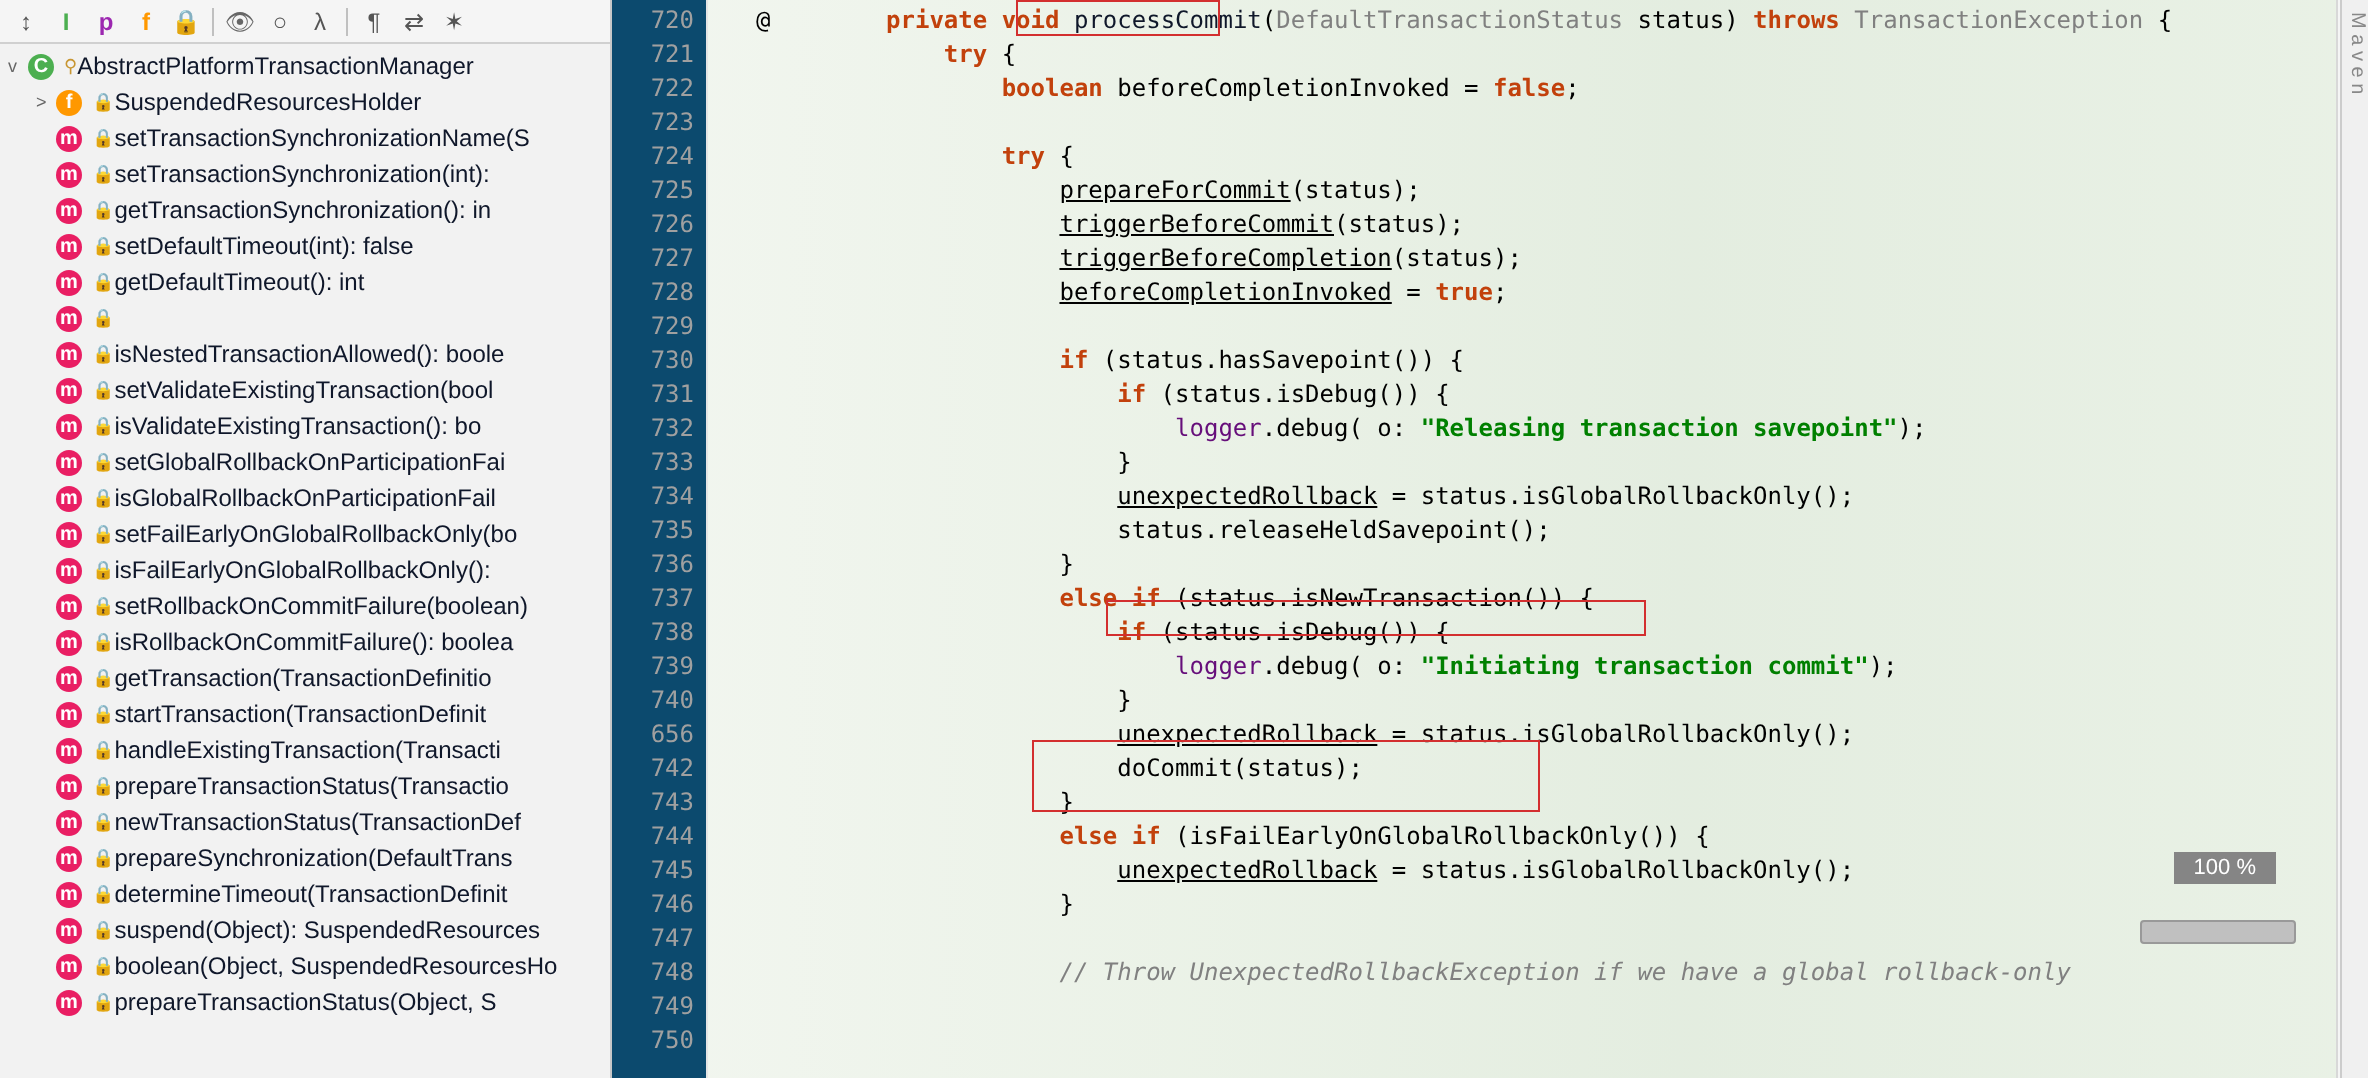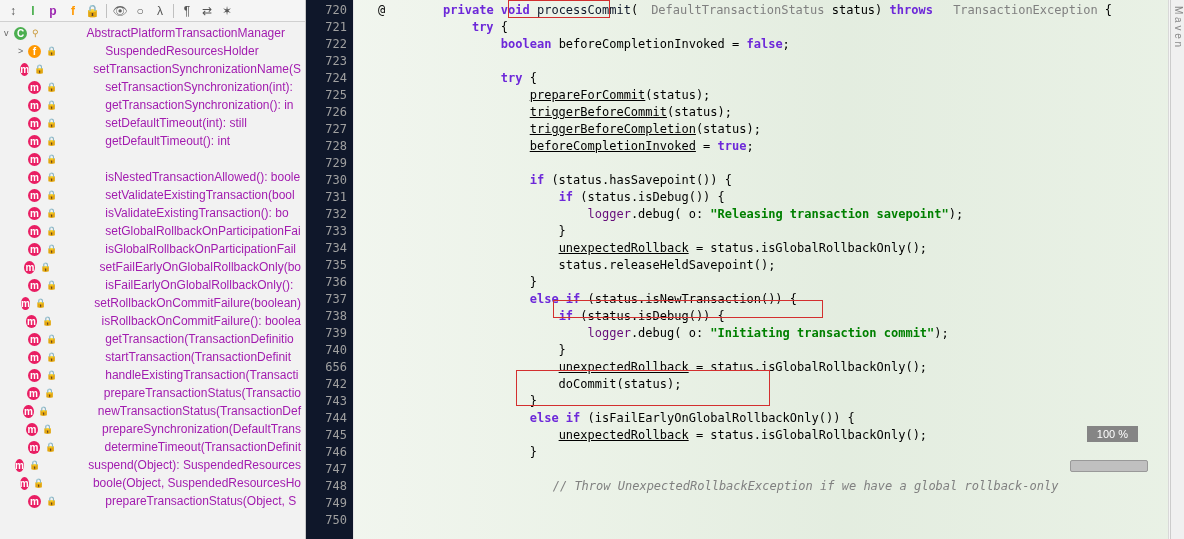--- a/index.html
+++ b/index.html
@@ -19,37 +19,37 @@
 
 .tree { flex:1; overflow-y:auto; padding:2px 0; }
 .tree-item { display:flex; align-items:center; height:18px; padding:0 4px; cursor:pointer; white-space:nowrap; overflow:hidden; }
 .tree-indent { display:inline-block; }
 .tree-arrow { width:10px; font-size:9px; color:#666; }
 .tree-icon { width:14px; height:14px; display:flex; align-items:center; justify-content:center; font-size:10px; margin-right:4px; }
 .ic-c { background:#4caf50; color:#fff; border-radius:50%; font-weight:bold; width:13px; height:13px; }
 .ic-f { background:#ff9800; color:#fff; border-radius:50%; font-weight:bold; width:13px; height:13px; }
 .ic-m { background:#e91e63; color:#fff; border-radius:50%; font-weight:bold; width:13px; height:13px; }
 .lock { font-size:9px; color:#c89632; margin-left:1px; }
-.tree-label { color:#a21caf; font-family:"Segoe UI",Arial,sans-serif; font-size:12px;margin-left:48px; }
-
-
-.gutter { width:48px; background:#0f172a; color:#a0a0a0; text-align:right; padding:2px 6px 2px 0; font-family:Menlo,Consolas,monospace; font-size:12px; border-right:1px solid #e5e5e5; }
+.tree-label { color:#0f172a; font-family:"Segoe UI",Arial,sans-serif; font-size:12px; }
+
+
+.gutter { width:48px; background:#0c4a6e; color:#a0a0a0; text-align:right; padding:2px 6px 2px 0; font-family:Menlo,Consolas,monospace; font-size:12px; border-right:1px solid #e5e5e5; }
 .line-no { height:17px; line-height:17px; }
 
 
 .editor { flex:1; position:relative; overflow:hidden; }
 .bg-overlay { position:absolute; inset:0; background:linear-gradient(90deg,#e6f0e0 0%,#d8e8d0 30%,#c8ddc0 60%,#d4e6cc 100%); opacity:.45; pointer-events:none; }
 .code { position:relative; font-family:Menlo,Consolas,monospace; font-size:12px; padding:2px 0 2px 24px; }
 .code-line { height:17px; line-height:17px; white-space:pre; }
-.kw { color:#6d28d9; font-weight:bold; }
+.kw { color:#c2410c; font-weight:bold; }
 .str { color:#008000; font-weight:bold; }
-.com { color:#808080; font-style:italic;margin-left:23px; }
+.com { color:#808080; font-style:italic; }
 .fn { color:#0f172a; }
 .id { color:#660e7a; }
-.param { color:#808080;margin-left:13px; }
+.param { color:#808080; }
 .ul { text-decoration:underline;text-align:right; }
 .hlbox { position:absolute; border:1.5px solid #d32f2f; pointer-events:none; }
 
 
 .rbar { width:16px; background:#f5f5f5; border-left:1px solid #d8d8d8; position:relative; }
 
 .zoom { position:absolute; right:30px; top:426px; background:#858585; color:#fff; font-size:11px; padding:2px 10px; }
 .tabstrip { position:absolute; right:0; top:0; width:14px; height:100%; writing-mode:vertical-rl; text-orientation:mixed; font-size:10px; color:#888; padding-top:6px; background:#f0f0f0; border-left:1px solid #ccc; text-align:left; }
 .scroll-thumb { position:absolute; right:20px; top:460px; width:78px; height:12px; background:#c0c0c0; border:1px solid #999; border-radius:2px; }
 .watermark { position:absolute; right:24px; bottom:4px; font-size:10px; color:#ccc; }
@@ -109,21 +109,21 @@
             <span class="tree-arrow"></span>
             <span class="tree-icon ic-m">m</span>
             <span class="lock">🔒</span>
             <span class="tree-label">getTransactionSynchronization(): in</span>
           </div>
           <div class="tree-item">
             <span class="tree-indent" style="width:14px"></span>
             <span class="tree-arrow"></span>
             <span class="tree-icon ic-m">m</span>
             <span class="lock">🔒</span>
-            <span class="tree-label">setDefaultTimeout(int): still</span>
+            <span class="tree-label">setDefaultTimeout(int): false</span>
           </div>
           <div class="tree-item">
             <span class="tree-indent" style="width:14px"></span>
             <span class="tree-arrow"></span>
             <span class="tree-icon ic-m">m</span>
             <span class="lock">🔒</span>
             <span class="tree-label">getDefaultTimeout(): int</span>
           </div>
           <div class="tree-item">
             <span class="tree-indent" style="width:14px"></span>
@@ -248,21 +248,21 @@
             <span class="tree-arrow"></span>
             <span class="tree-icon ic-m">m</span>
             <span class="lock">🔒</span>
             <span class="tree-label">suspend(Object): SuspendedResources</span>
           </div>
           <div class="tree-item">
             <span class="tree-indent" style="width:14px"></span>
             <span class="tree-arrow"></span>
             <span class="tree-icon ic-m">m</span>
             <span class="lock">🔒</span>
-            <span class="tree-label">boole(Object, SuspendedResourcesHo</span>
+            <span class="tree-label">boolean(Object, SuspendedResourcesHo</span>
           </div>
           <div class="tree-item">
             <span class="tree-indent" style="width:14px"></span>
             <span class="tree-arrow"></span>
             <span class="tree-icon ic-m">m</span>
             <span class="lock">🔒</span>
             <span class="tree-label">prepareTransactionStatus(Object, S</span>
           </div>
         </div>
     </div>

